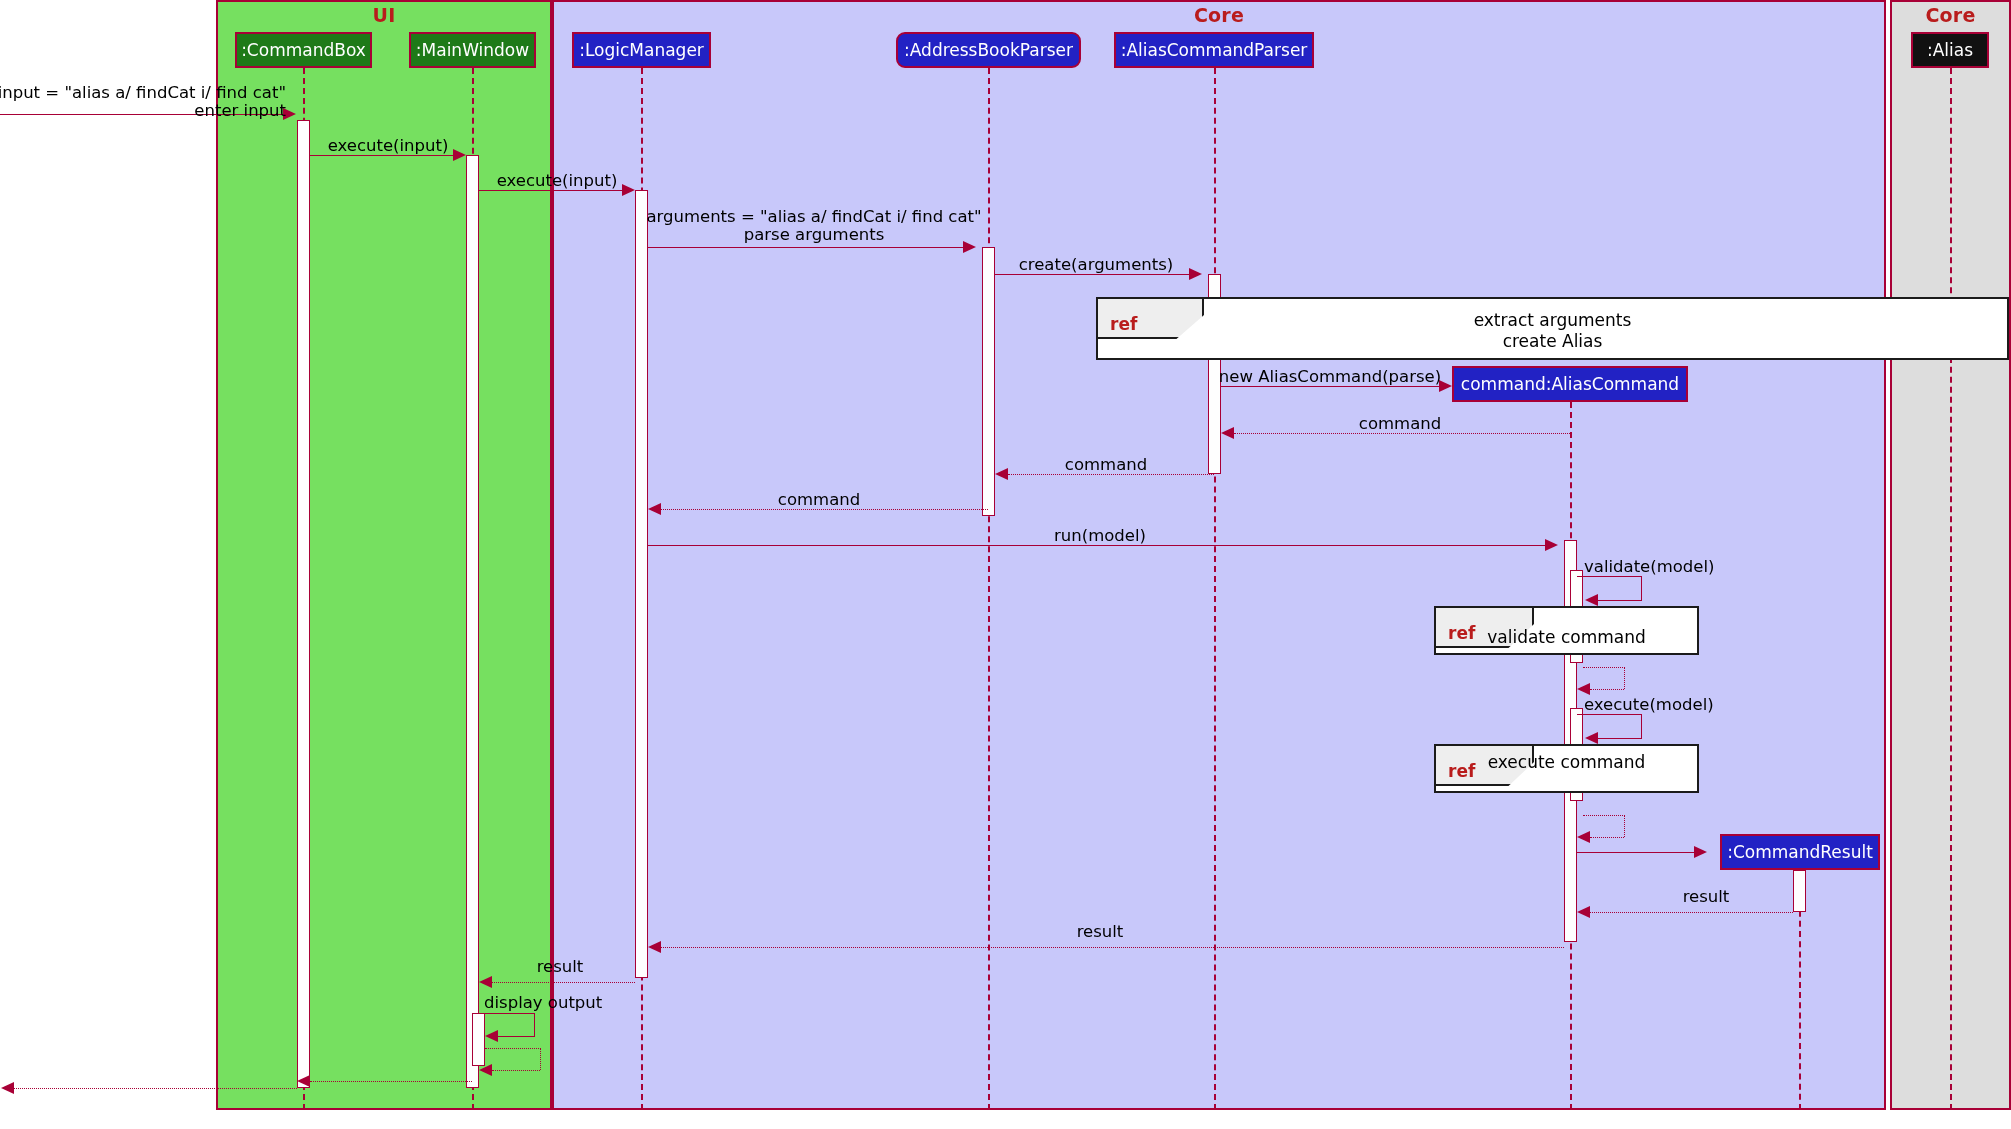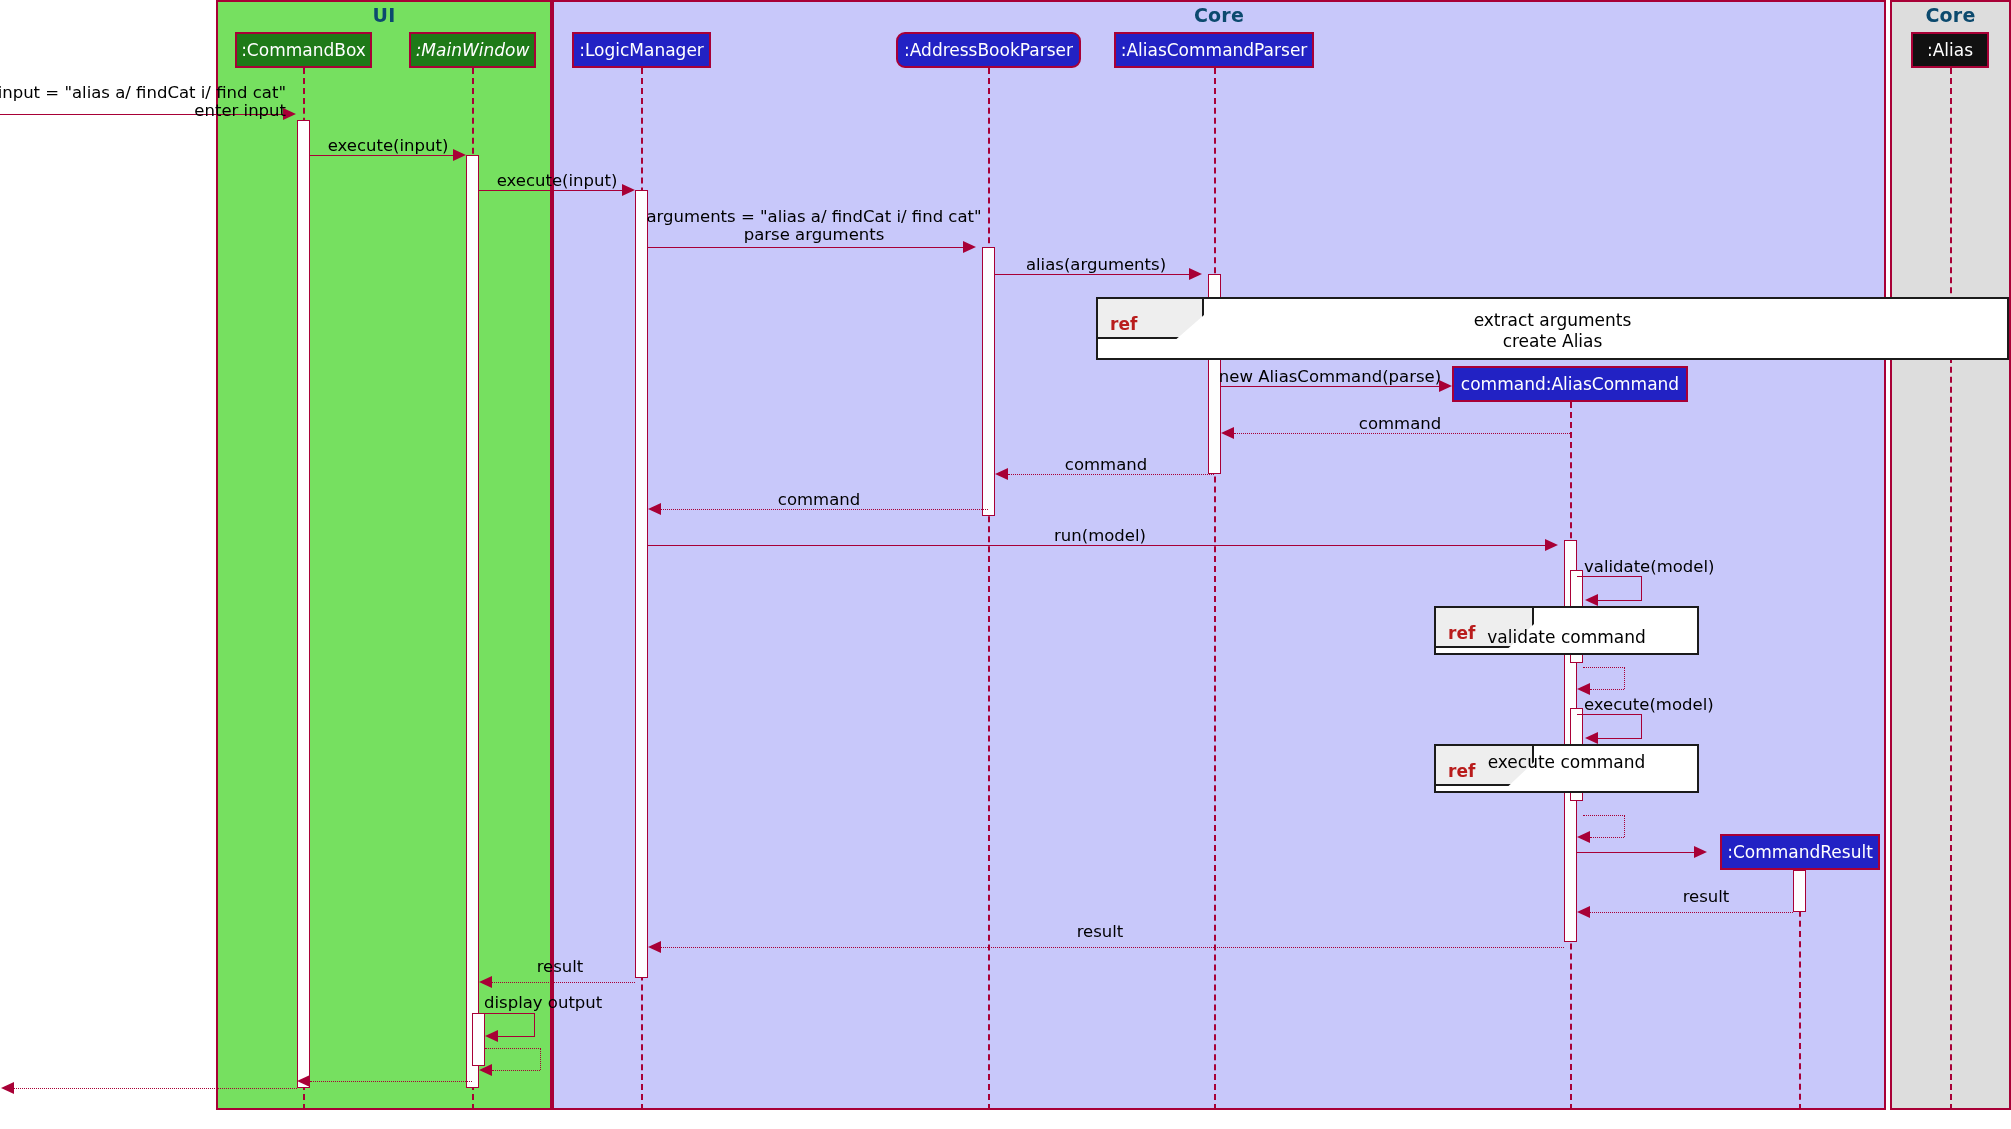--- a/index.html
+++ b/index.html
@@ -2,21 +2,21 @@
 <html><head>
 <meta charset="utf-8">
 <style>
   html,body{margin:0;padding:0;background:#ffffff;}
   body{font-family:"DejaVu Sans","Liberation Sans",sans-serif;}
   #stage{position:relative;width:2011px;height:1129px;overflow:hidden;background:#fff;}
 
   
   .group{position:absolute;box-sizing:border-box;border:2px solid #A80036;}
   .group-title{position:absolute;left:0;right:0;top:2px;text-align:center;
-      color:#0c4a6e;font-weight:bold;font-size:19px;letter-spacing:.2px;}
+      color:#b91c1c;font-weight:bold;font-size:19px;letter-spacing:.2px;}
 
   
   .lifeline{position:absolute;width:0;border-left:2px dashed #A80036;}
 
   
   .part{position:absolute;box-sizing:border-box;border:2px solid #A80036;
         display:flex;align-items:center;justify-content:center;
         color:#ffffff;font-size:17px;white-space:nowrap;}
 
   
@@ -67,21 +67,21 @@
   <div class="lifeline" style="left:988px;top:68px;height:1042px;"></div>
   <div class="lifeline" style="left:1214px;top:68px;height:1042px;"></div>
   <div class="lifeline" style="left:1570px;top:402px;height:708px;"></div>
   <div class="lifeline" style="left:1799px;top:870px;height:240px;"></div>
   <div class="lifeline" style="left:1950px;top:68px;height:1042px;"></div>
 
   <div class="part" style="left:235px;top:32px;width:137px;height:36px;background:#1E7A18;">
     <span>:CommandBox</span>
   </div>
 
-  <div class="part" style="left:409px;top:32px;width:127px;height:36px;background:#1E7A18;font-style:italic;">
+  <div class="part" style="left:409px;top:32px;width:127px;height:36px;background:#1E7A18;">
     <span>:MainWindow</span>
   </div>
 
   <div class="part" style="left:572px;top:32px;width:139px;height:36px;background:#2222C4;">
     <span>:LogicManager</span>
   </div>
 
   <div class="part" style="left:896px;top:32px;width:185px;height:36px;background:#2222C4;border-radius:9px;">
     <span>:AddressBookParser</span>
   </div>
@@ -130,21 +130,21 @@
 
   <div class="msgline" style="left:648px;top:247px;width:315px;"></div>
   <div class="arrow r" style="left:963px;top:241px;"></div>
   <div class="lbl c" style="left:814px;top:208px;">
     <div>arguments = "alias a/ findCat i/ find cat"</div>
     <div>parse arguments</div>
   </div>
 
   <div class="msgline" style="left:995px;top:274px;width:194px;"></div>
   <div class="arrow r" style="left:1189px;top:268px;"></div>
-  <div class="lbl c" style="left:1096px;top:256px;">alias(arguments)</div>
+  <div class="lbl c" style="left:1096px;top:256px;">create(arguments)</div>
 
   <div class="ref" style="left:1096px;top:297px;width:913px;height:63px;">
     <div class="tag" style="width:82px;">ref</div>
     <div class="body" style="bottom:6px;">
       <div>extract arguments</div>
       <div>create Alias</div>
     </div>
   </div>
 
   <div class="msgline" style="left:1221px;top:386px;width:218px;"></div>

